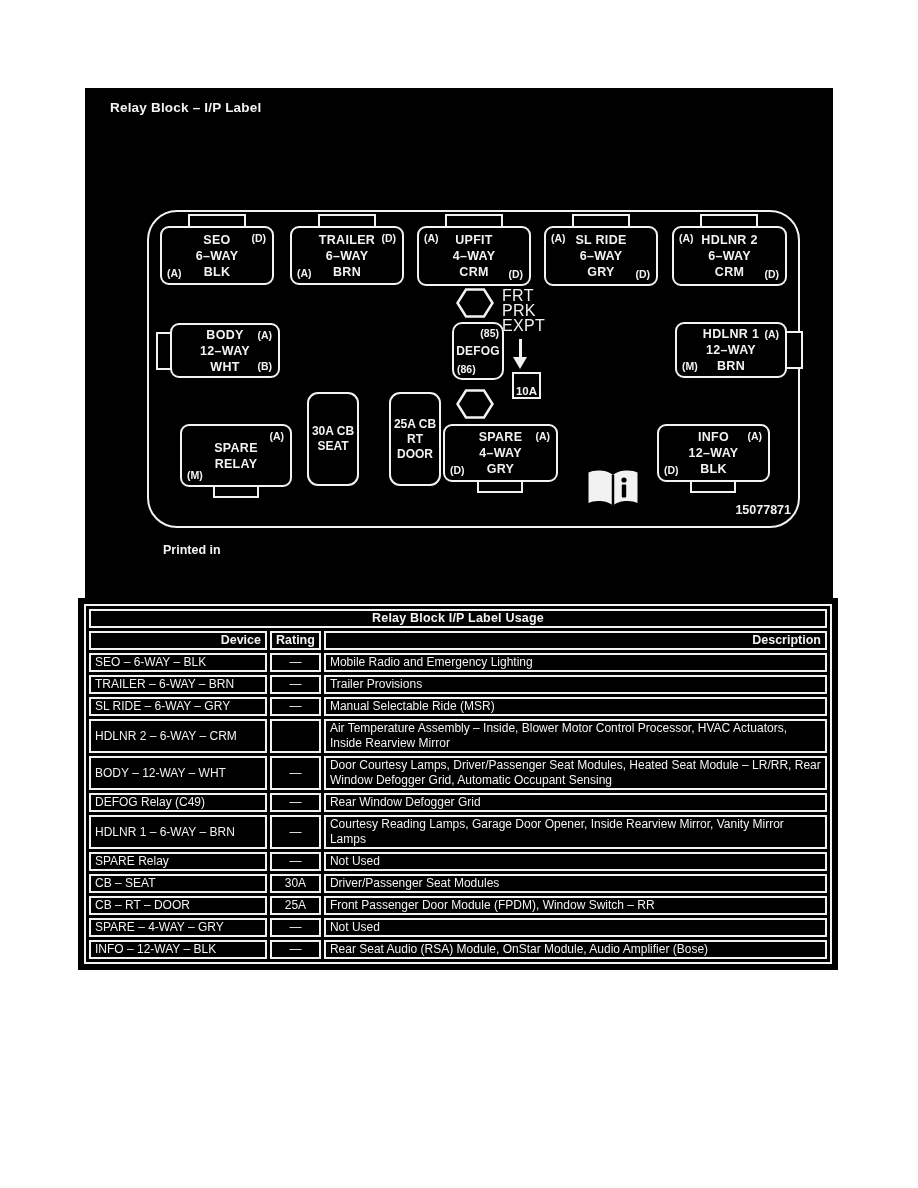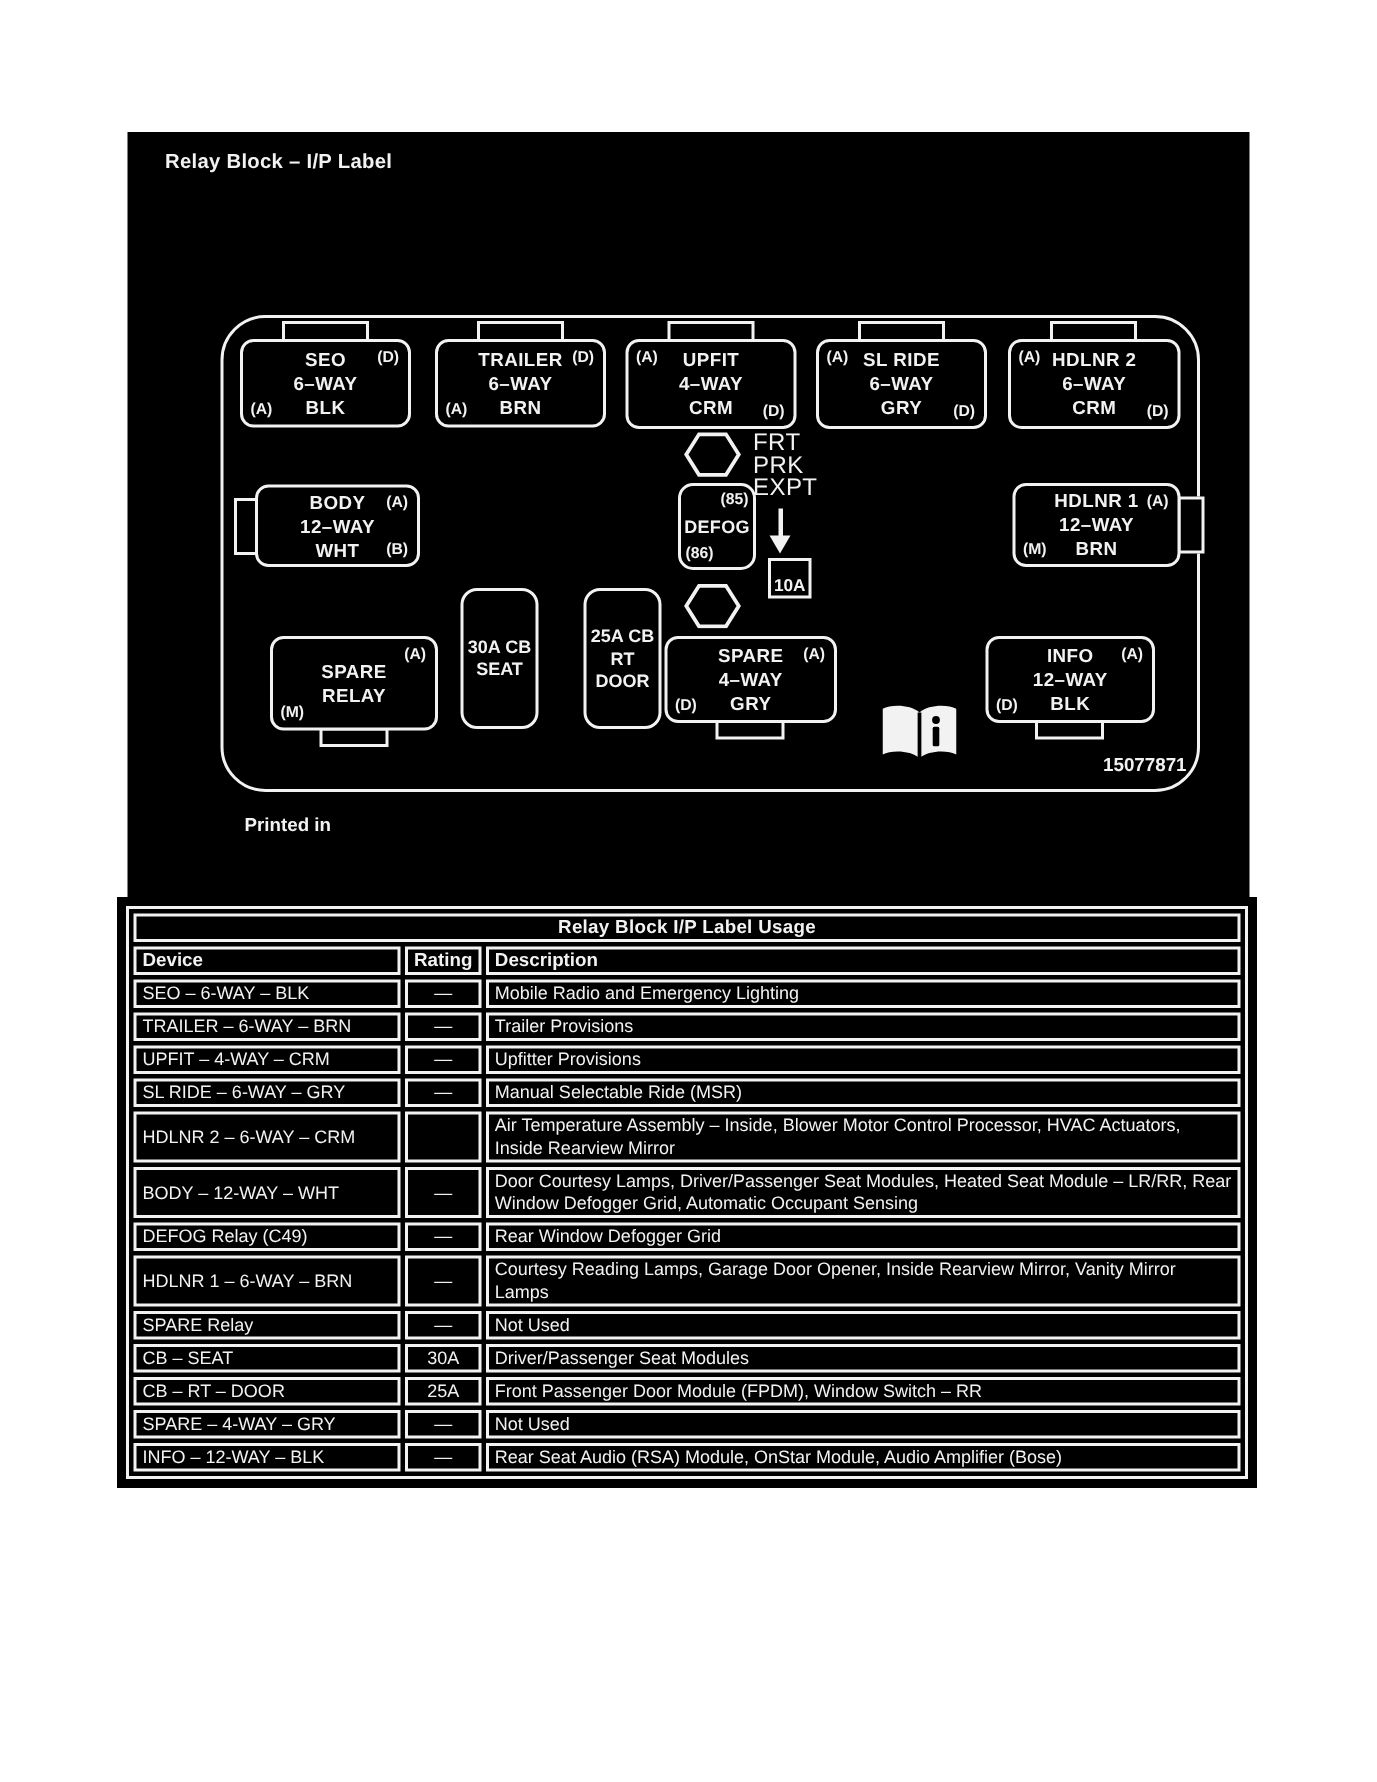--- a/index.html
+++ b/index.html
@@ -110,21 +110,21 @@
     border-collapse: separate; border-spacing: 3px;
     font-size: 12px; color: #f2f2f2;
   }
   table.usage td, table.usage th {
     border: 2px solid #f2f2f2;
     padding: 0 4px;
     background: #000;
     line-height: 15px;
   }
   th.tbl-title { text-align: center; font-size: 12.5px; padding: 3px; letter-spacing: .2px; }
-  th.col-hdr { text-align: left; font-size: 12.5px; }
+  th.col-hdr { text-align: right; font-size: 12.5px; }
   td.dev  { width: 178px; text-align: left; }
   td.rat  { width: 44px;  text-align: center; }
   td.desc { text-align: left; }
 </style>
 </head>
 <body>
 
 <div class="diagram-panel">
   <div class="diagram-title">Relay Block – I/P Label</div>
 
@@ -322,25 +322,20 @@
         <td class="dev">SEO – 6-WAY – BLK</td>
         <td class="rat">—</td>
         <td class="desc">Mobile Radio and Emergency Lighting</td>
       </tr>
       <tr>
         <td class="dev">TRAILER – 6-WAY – BRN</td>
         <td class="rat">—</td>
         <td class="desc">Trailer Provisions</td>
       </tr>
       <tr>
-        <td class="dev">UPFIT – 4-WAY – CRM</td>
-        <td class="rat">—</td>
-        <td class="desc">Upfitter Provisions</td>
-      </tr>
-      <tr>
         <td class="dev">SL RIDE – 6-WAY – GRY</td>
         <td class="rat">—</td>
         <td class="desc">Manual Selectable Ride (MSR)</td>
       </tr>
       <tr>
         <td class="dev">HDLNR 2 – 6-WAY – CRM</td>
         <td class="rat"></td>
         <td class="desc">Air Temperature Assembly – Inside, Blower Motor Control Processor, HVAC Actuators, Inside Rearview Mirror</td>
       </tr>
       <tr>

